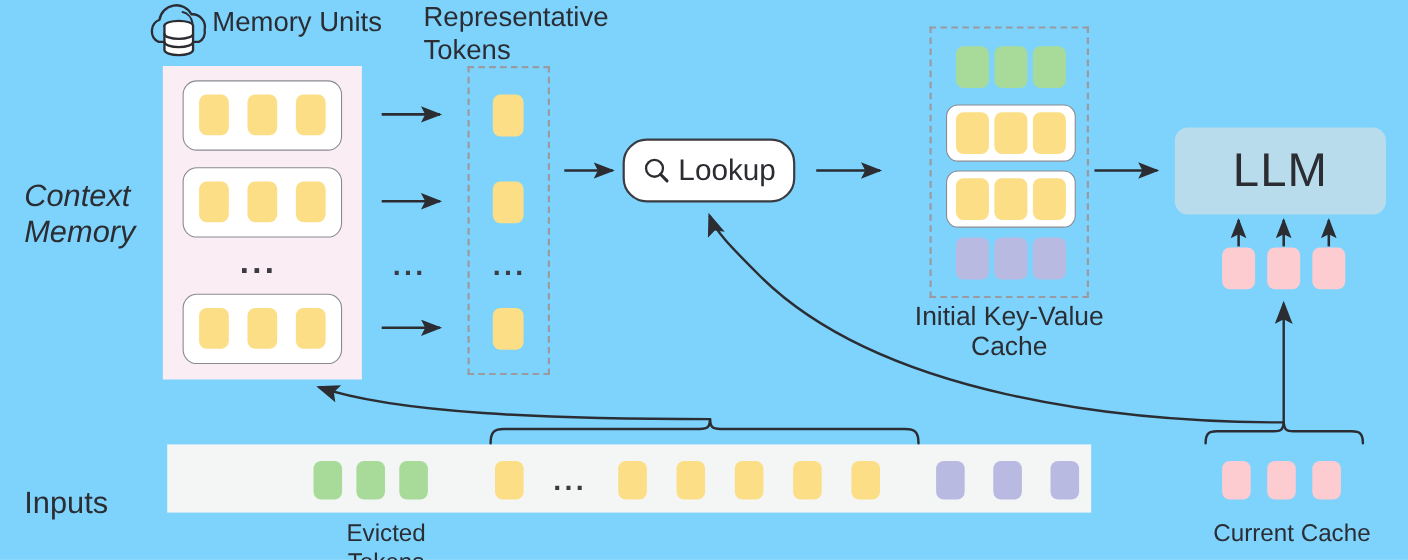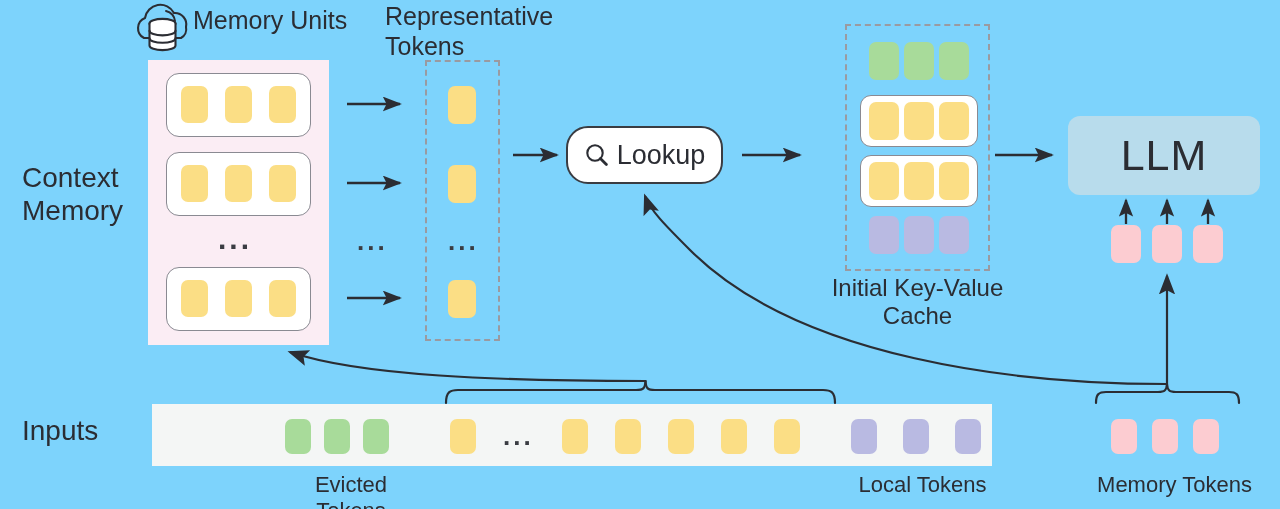--- a/index.html
+++ b/index.html
@@ -107,24 +107,24 @@
       <path d="M18.5 28.8 A13 4.6 0 0 0 44.5 28.8"></path>
       <path d="M18.5 36.2 A13 4.6 0 0 0 44.5 36.2"></path>
     </g>
   </svg>
 
   <div class="lbl" style="left:193px; top:6px; font-size:25px;">Memory Units</div>
 
   <div class="lbl" style="left:385px; top:2px; font-size:25px; width:162px; ">Representative
 Tokens</div>
 
-  <div class="lbl" style="left:22px; top:161px; font-size:28px;">Context
+  <div class="lbl" style="left:22px; top:161px; font-size:28px;font-style:italic;">Context
 Memory</div>
 
-  <div class="lbl" style="left:22px; top:414px; font-size:28px;">Inputs</div>
+  <div class="lbl" style="left:22px; top:440px; font-size:28px;">Inputs</div>
 
   <div id="ctx-panel" style="left:148px; top:60px; width:181px; height:285px;"></div>
 
   <div class="munit" style="left:166px; top:73px; width:145px; height:64px;"></div>
   <div class="tok y" style="left:181px; top:86px; width:27px; height:37px;"></div>
   <div class="tok y" style="left:225px; top:86px; width:27px; height:37px;"></div>
   <div class="tok y" style="left:269px; top:86px; width:27px; height:37px;"></div>
 
   <div class="munit" style="left:166px; top:152px; width:145px; height:64px;"></div>
   <div class="tok y" style="left:181px; top:165px; width:27px; height:37px;"></div>
@@ -237,22 +237,21 @@
 
   <div class="tok p" style="left:851px; top:419px; width:26px; height:35px;"></div>
   <div class="tok p" style="left:903px; top:419px; width:26px; height:35px;"></div>
   <div class="tok p" style="left:955px; top:419px; width:26px; height:35px;"></div>
 
   <div class="tok r" style="left:1111px; top:419px; width:26px; height:35px;"></div>
   <div class="tok r" style="left:1152px; top:419px; width:26px; height:35px;"></div>
   <div class="tok r" style="left:1193px; top:419px; width:26px; height:35px;"></div>
 
   <div class="lbl" style="left:281px; top:472px; font-size:22px; width:140px; text-align:center;">Evicted Tokens</div>
-  <div class="lbl" style="left:858px; top:472px; font-size:22px; width:129px; text-align:center;">Local Tokens</div>
-  <div class="lbl" style="left:1097px; top:472px; font-size:22px; width:155px; text-align:center;">Memory Tokens</div>
+  <div class="lbl" style="left:1097px; top:472px; font-size:22px; width:155px; text-align:center;">Current Cache</div>
 
   <svg class="overlay" style="z-index:5;">
 
     <g fill="none" stroke="#2b2d33" stroke-width="2.2" stroke-linecap="round">
       <path d="M446 403
                C446 392 450 390 458 390
                L636 390
                C644 390 645 388 645.5 381"></path>
       <path d="M835 403
                C835 392 831 390 823 390

